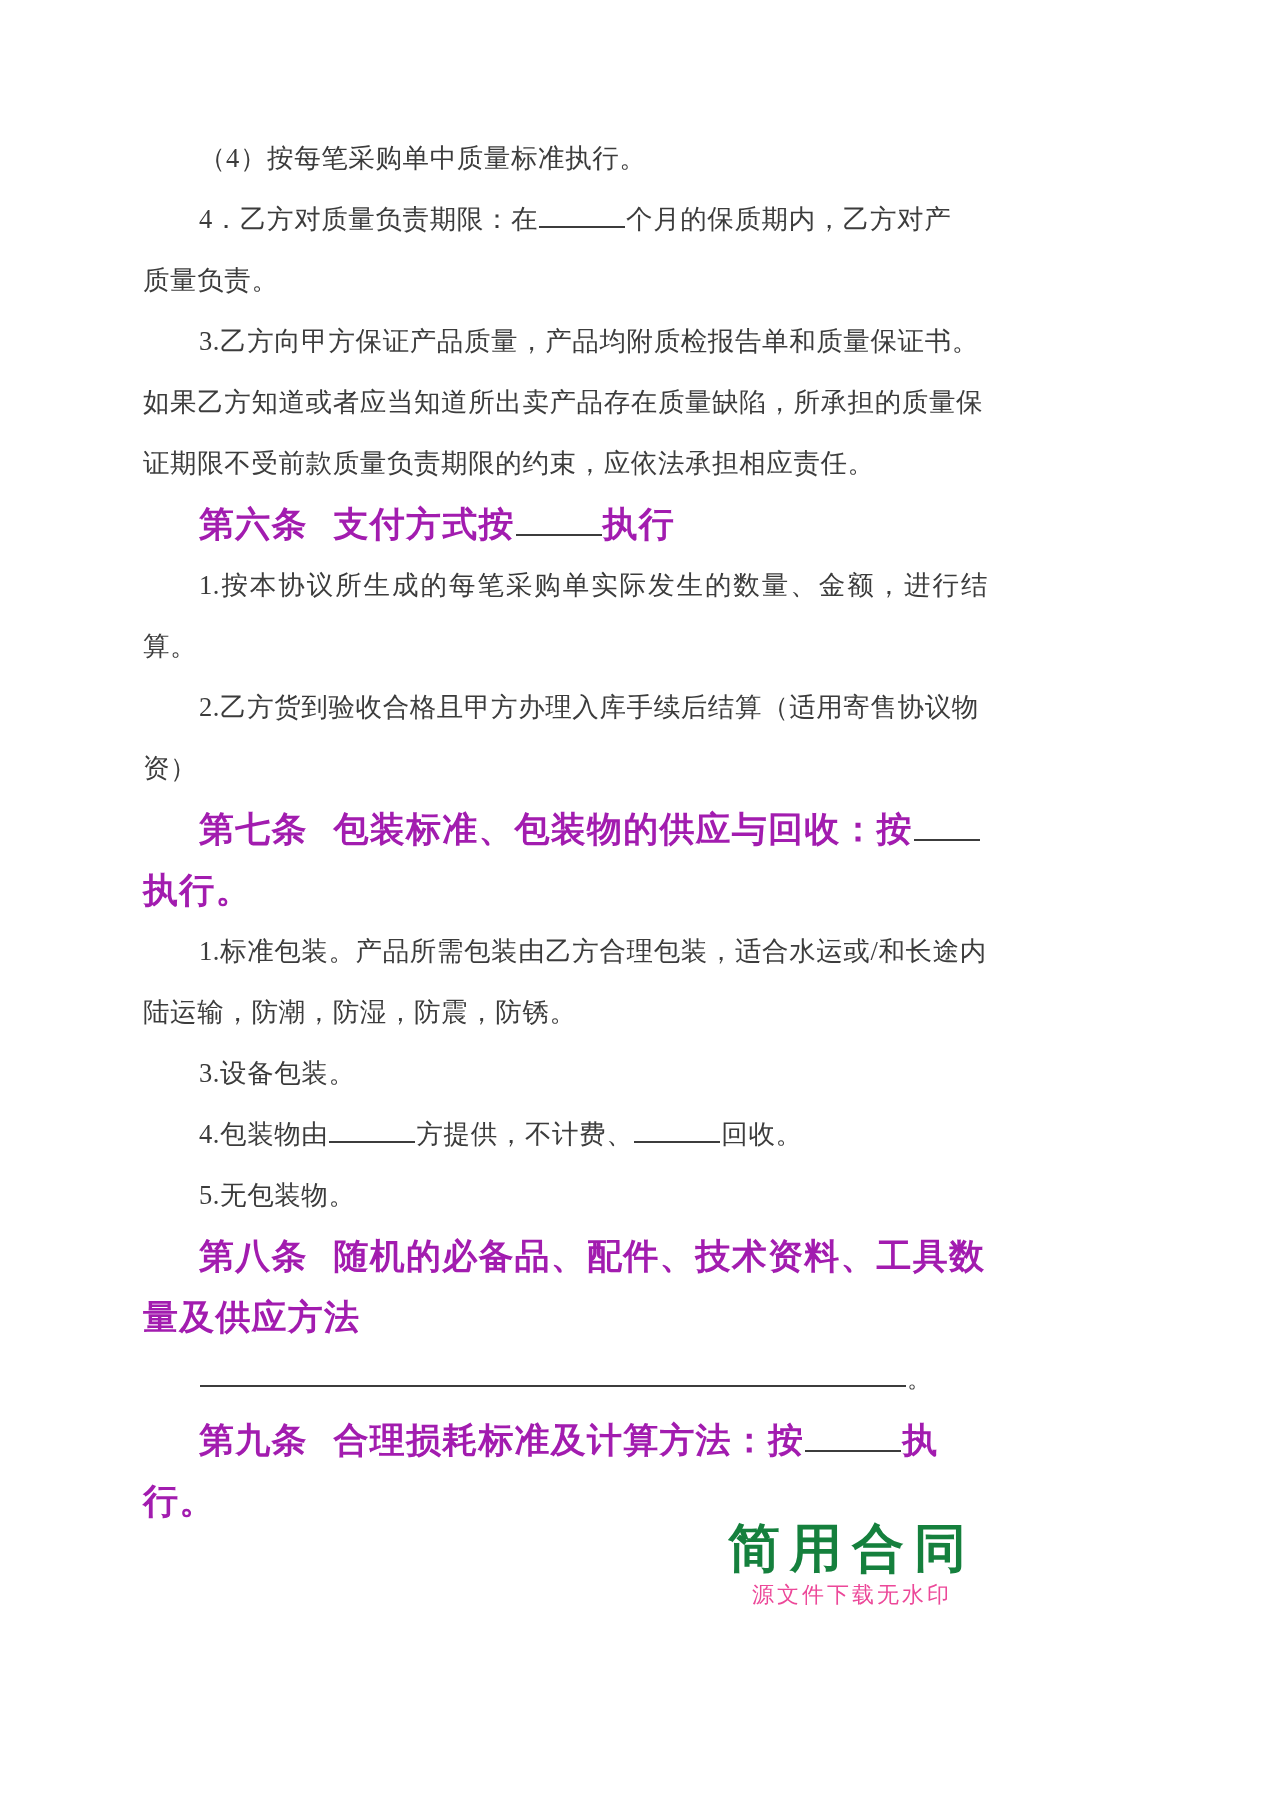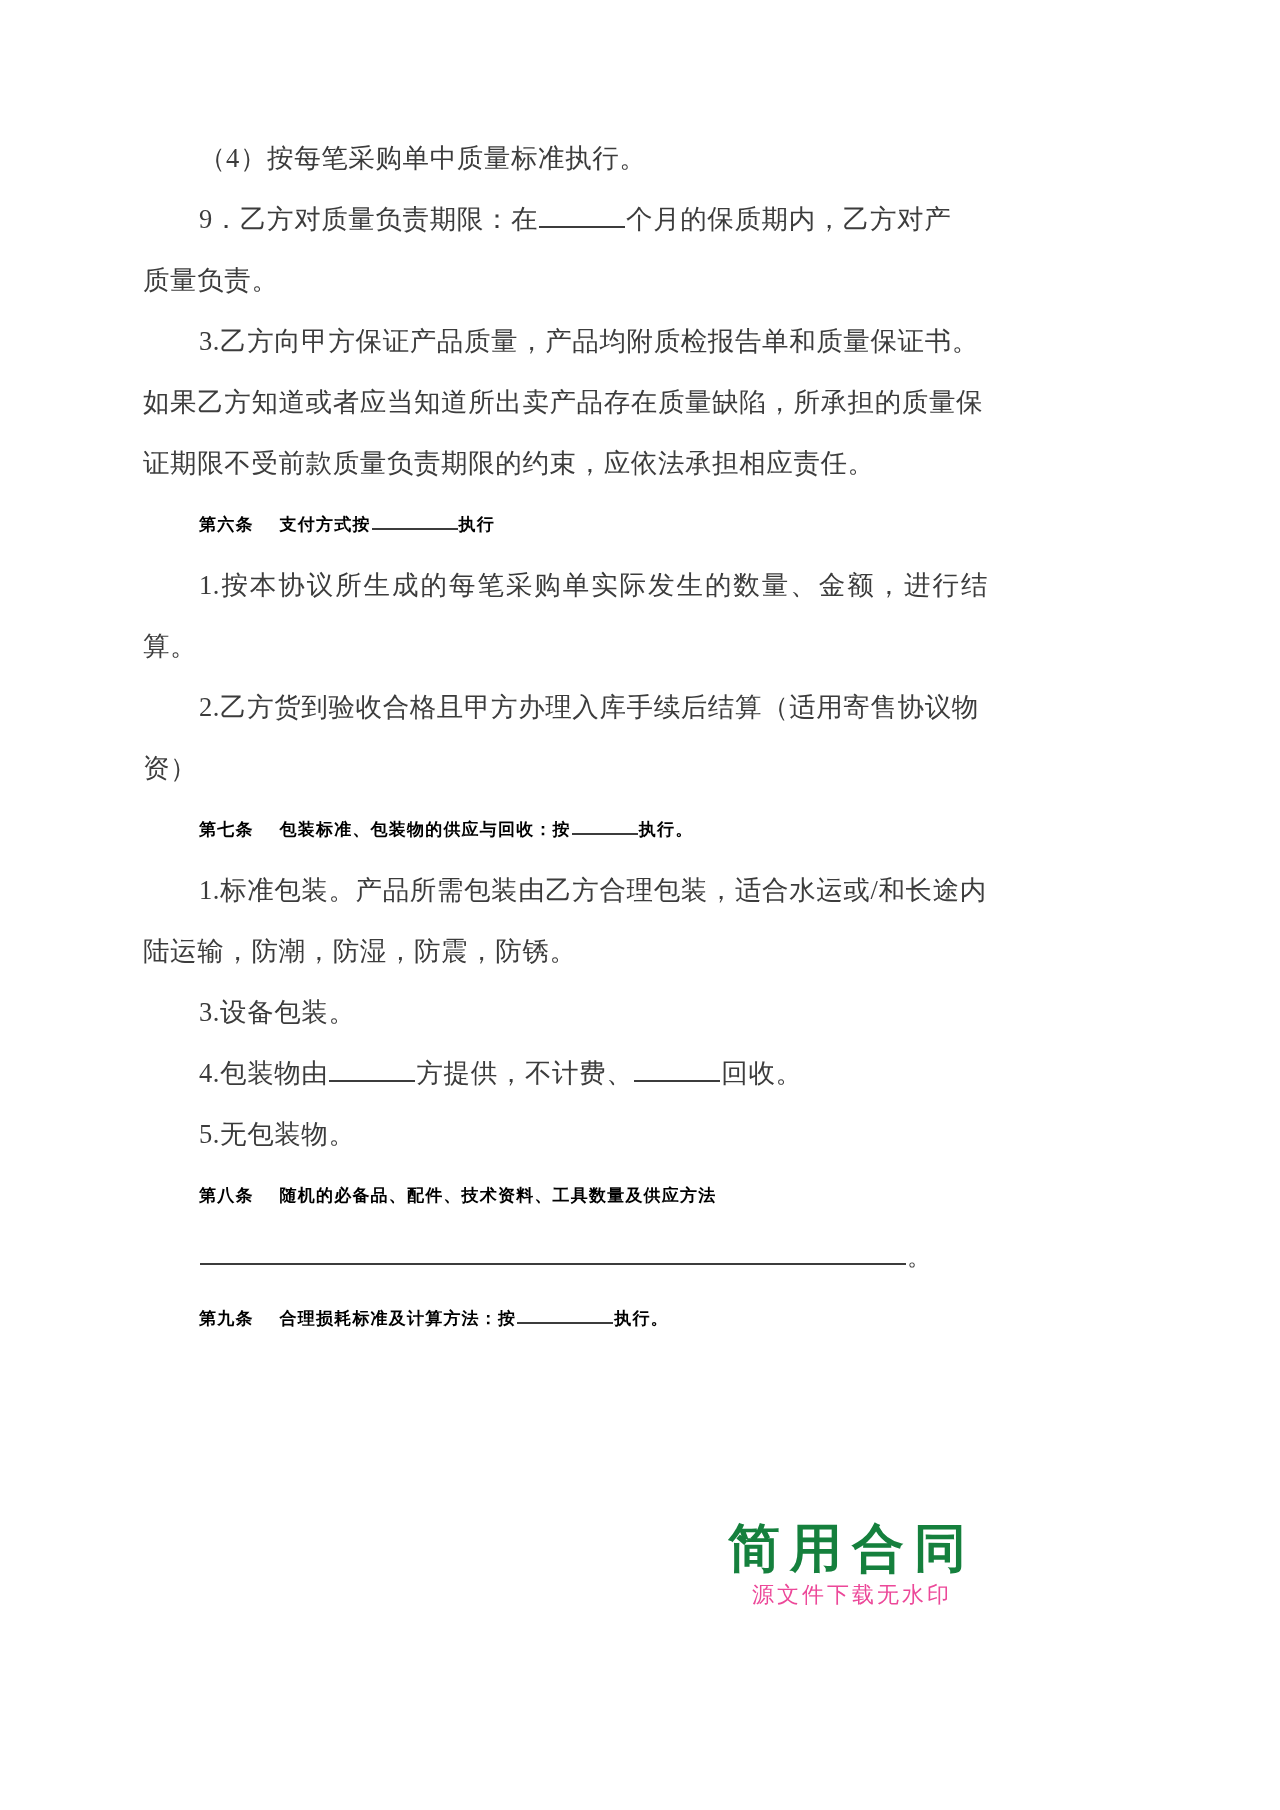--- a/index.html
+++ b/index.html
@@ -35,23 +35,23 @@
     text-justify: inter-ideograph;
     margin: 0;
     font-weight: 400;
     white-space: normal;
   }
   .para.indent {
     text-indent: 56px;
   }
   
   .heading {
-    font-size: 17px;
+    font-size: 35px;
     line-height: 61px;
-    color: #000000;
+    color: #a21caf;
     font-weight: bold;
     letter-spacing: 1.2px;
     margin: 0;
     text-indent: 56px;
   }
   .heading .gap {
     display: inline-block;
     width: 26px;
   }
   
@@ -110,21 +110,21 @@
 
 <div class="page">
 
   <div class="content">
 
     <p class="para indent">
       <span>（4）按每笔采购单中质量标准执行。</span>
     </p>
 
     <p class="para indent">
-      <span>9．乙方对质量负责期限：在</span><span class="blank w-lg"></span><span>个月的保质期内，乙方对产</span>
+      <span>4．乙方对质量负责期限：在</span><span class="blank w-lg"></span><span>个月的保质期内，乙方对产</span>
     </p>
     <p class="para">
       <span>质量负责。</span>
     </p>
 
     <p class="para indent">
       <span>3.乙方向甲方保证产品质量，产品均附质检报告单和质量保证书。</span>
     </p>
     <p class="para">
       <span>如果乙方知道或者应当知道所出卖产品存在质量缺陷，所承担的质量保</span>

